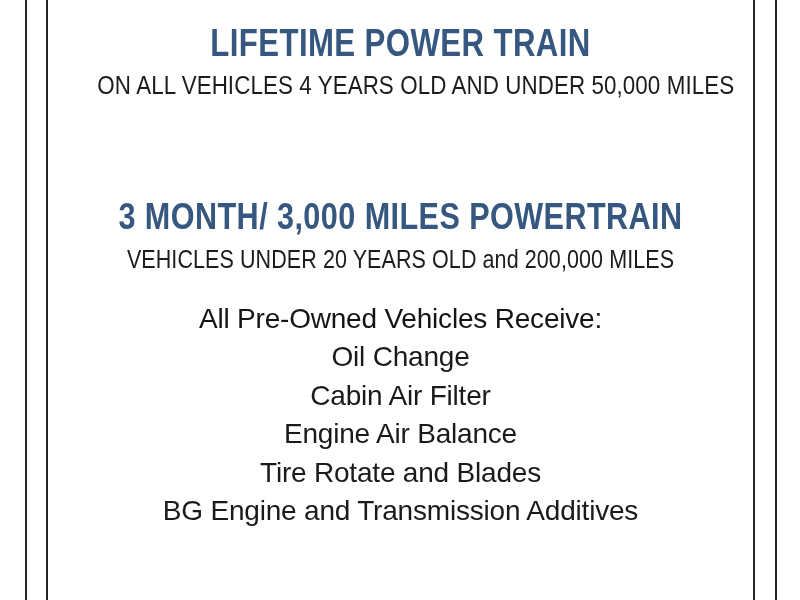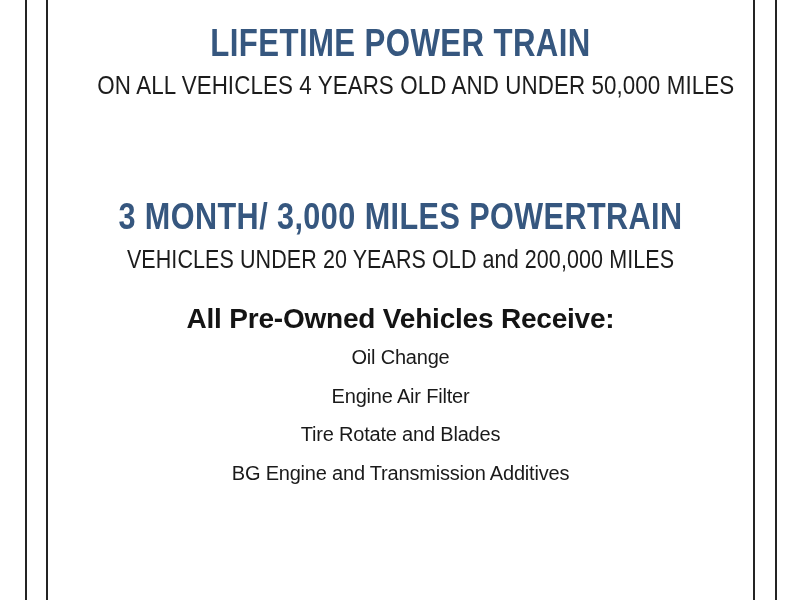--- a/index.html
+++ b/index.html
@@ -91,37 +91,37 @@
   
   .services {
     position: absolute;
     left: 0;
     top: 300px;
     width: 100%;
   }
   .services-heading {
     color: #141414;
     font-family: "Liberation Sans", sans-serif;
-    font-weight: 700;
+    font-weight: 400;
     font-size: 28px;
     line-height: 38px;
     letter-spacing: -0.2px;
     white-space: nowrap;
     margin: 0;
   }
   .services-list {
     list-style: none;
     margin: 0;
     padding: 0;
   }
   .services-list li {
     color: #1a1a1a;
     font-family: "Liberation Sans", sans-serif;
     font-weight: 400;
-    font-size: 20px;
+    font-size: 28px;
     line-height: 38.5px;
     letter-spacing: -0.2px;
     white-space: nowrap;
   }
 </style>
 </head>
 <body>
 
 <div class="flyer">
 
@@ -139,20 +139,21 @@
 
     <div class="warranty-block block-threemo">
       <p class="warranty-title">3 MONTH/ 3,000 MILES POWERTRAIN</p>
       <p class="warranty-sub">VEHICLES UNDER 20 YEARS OLD and 200,000 MILES</p>
     </div>
 
     <div class="services">
       <p class="services-heading">All Pre-Owned Vehicles Receive:</p>
       <ul class="services-list">
         <li>Oil Change</li>
-        <li>Engine Air Filter</li>
+        <li>Cabin Air Filter</li>
+        <li>Engine Air Balance</li>
         <li>Tire Rotate and Blades</li>
         <li>BG Engine and Transmission Additives</li>
       </ul>
     </div>
 
   </div>
 </div>
 
 </body></html>

